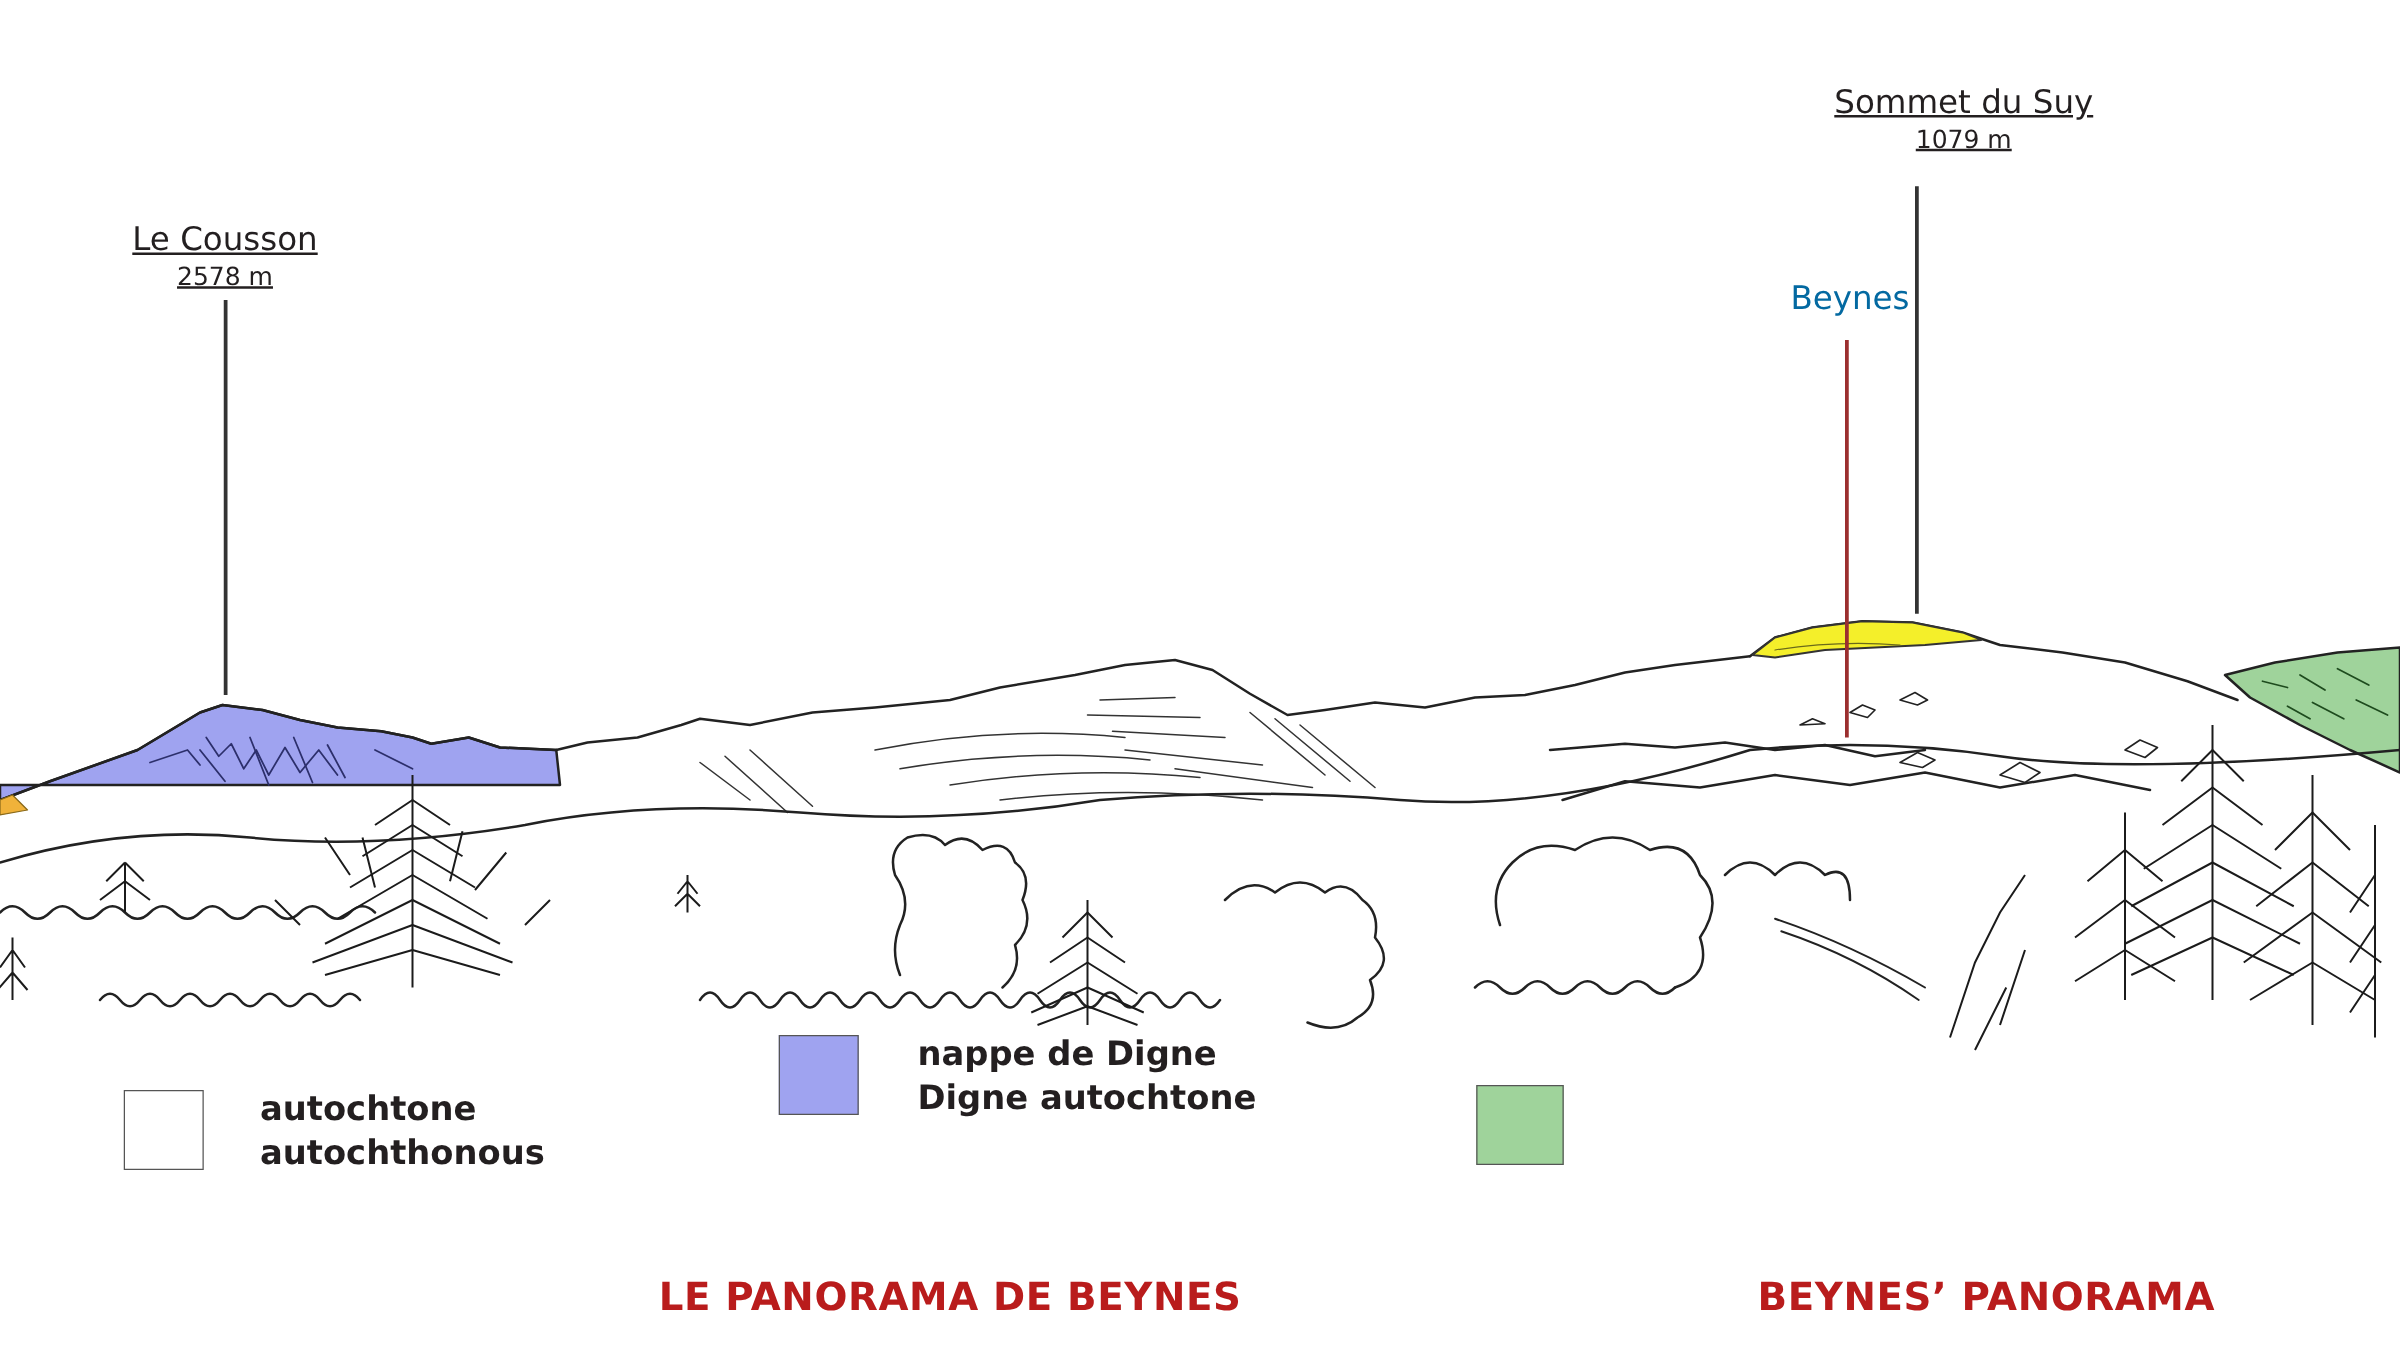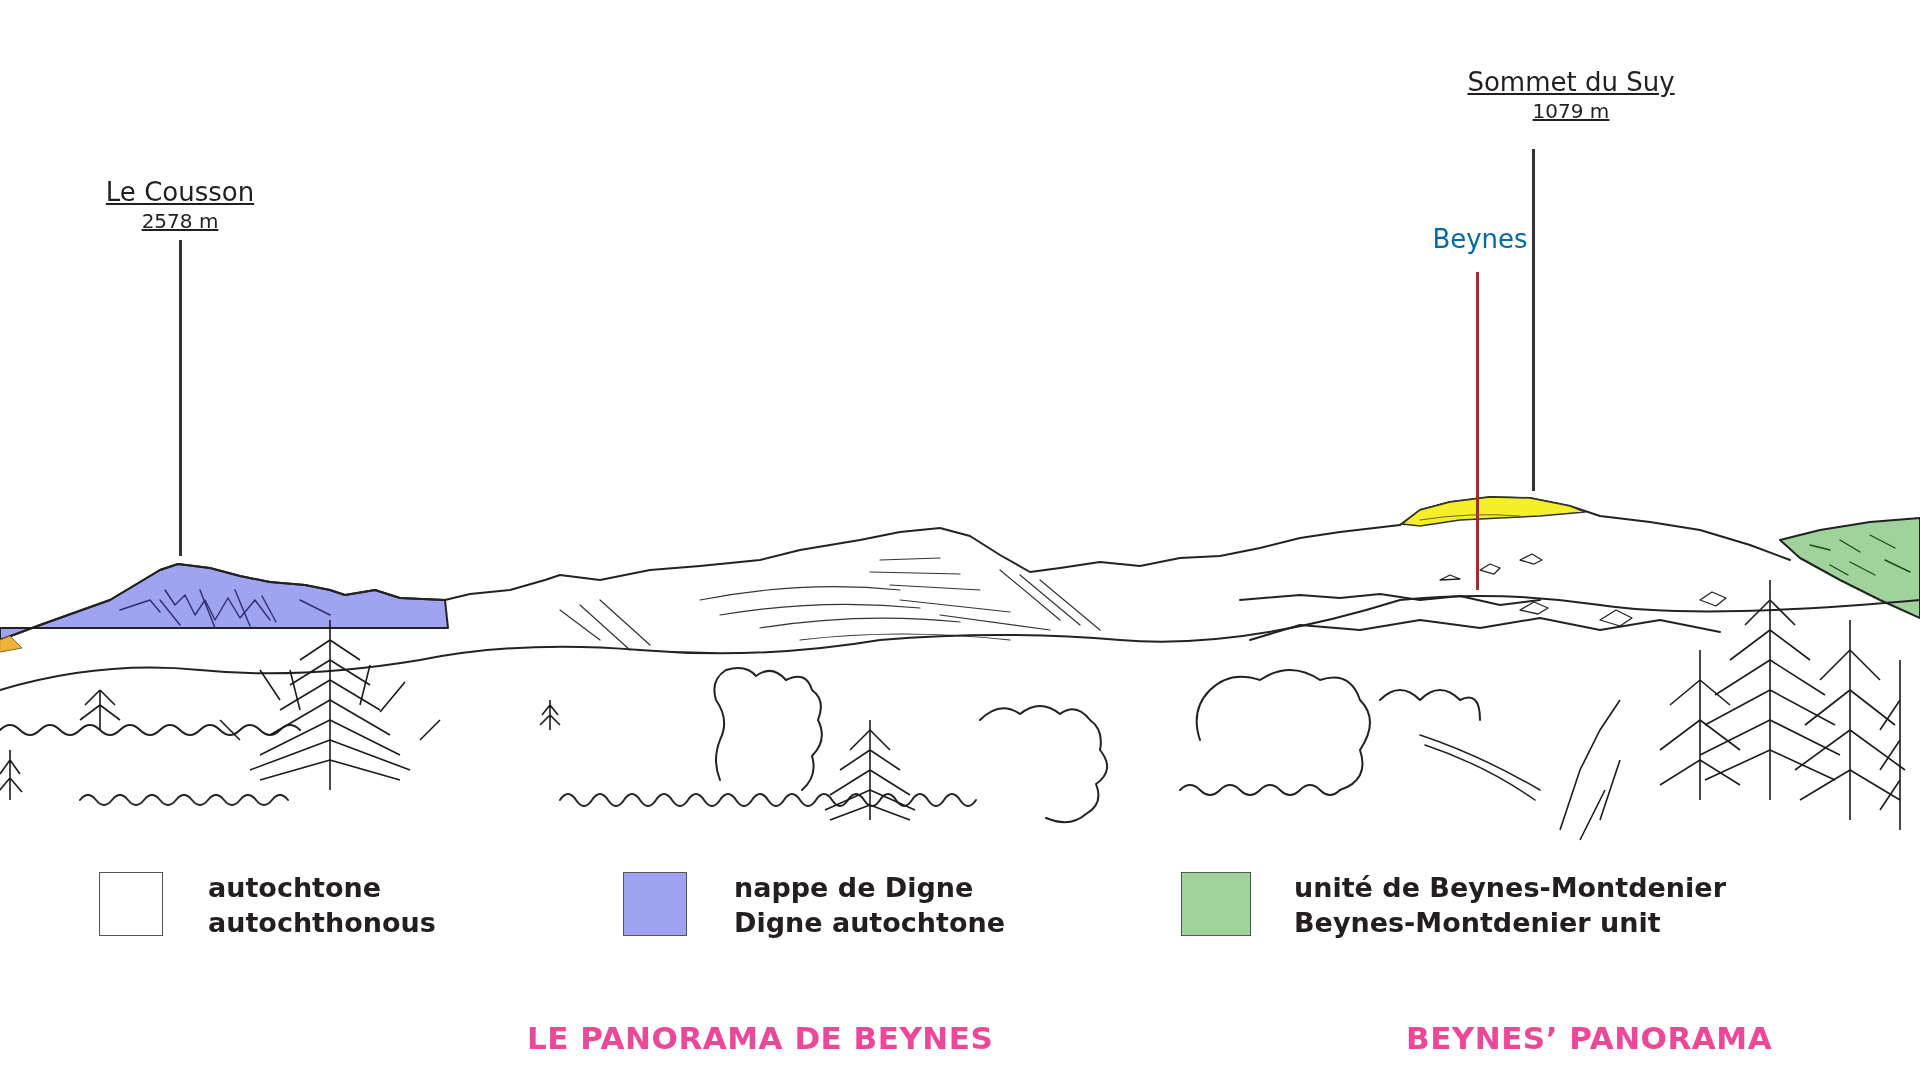--- a/index.html
+++ b/index.html
@@ -10,21 +10,21 @@
   .peak-alt { font-size: 20px; line-height: 26px; display: block; }
   .leader { position: absolute; width: 3px; background: #333; }
   .leader.red { background: #9b2f2f; }
   .town-label { position: absolute; font-size: 26px; color: #0369a1; transform: translateX(-50%); }
   svg.landscape { position: absolute; left: 0; top: 0; }
   .legend-item { position: absolute; display: flex; align-items: center; font-weight: bold; }
   .swatch { width: 64px; height: 64px; border: 1.5px solid #555; box-sizing: border-box; }
   .legend-text { margin-left: 44px; font-size: 27px; line-height: 35px; margin-top: 2px; }
   .legend-text span { display: block; }
   .title { position: absolute; font-family: "DejaVu Sans", sans-serif; font-weight: bold;
-           font-size: 31px; letter-spacing: 0.5px; color: #ec4899; text-align: right; }
+           font-size: 31px; letter-spacing: 0.5px; color: #b91c1c; text-align: right; }
 </style>
 </head>
 <body>
 
 <svg class="landscape" width="1920" height="880" viewBox="0 0 1920 880">
   <g fill="none" stroke="#222" stroke-width="2" stroke-linejoin="round" stroke-linecap="round">
 
     <path d="M0,640 L40,625 L110,600 L160,570 L178,564 L210,568 L240,576 L270,582 L305,585 L330,590 L345,595 L375,590 L400,598 L445,600 L448,628 L0,628 Z" fill="#9fa3f0" stroke="#222"></path>
     <path d="M0,640 L40,625 L110,600 L160,570 L178,564 L210,568 L240,576 L270,582 L305,585 L330,590 L345,595 L375,590 L400,598 L445,600"></path>
     <g stroke="#2c2f6b" stroke-width="1.4">
@@ -113,29 +113,25 @@
 <div class="town-label" style="left:1480px; top:224px;">Beynes</div>
 <div class="leader red" style="left:1476px; top:272px; height:318px;"></div>
 
 <div class="legend-item" style="left:99px; top:868px;">
   <div class="swatch" style="background:#ffffff;"></div>
   <div class="legend-text" style="margin-left:45px;">
     <span>autochtone</span>
     <span>autochthonous</span>
   </div>
 </div>
-<div class="legend-item" style="left:623px; top:868px;">
+<div class="legend-item" style="left:623px; top:824px;">
   <div class="swatch" style="background:#9fa3f0;"></div>
   <div class="legend-text" style="margin-left:47px;">
     <span>nappe de Digne</span>
     <span>Digne autochtone</span>
   </div>
 </div>
 <div class="legend-item" style="left:1181px; top:868px;">
   <div class="swatch" style="background:#9fd39b; width:70px;"></div>
-  <div class="legend-text" style="margin-left:43px;">
-    <span>unité de Beynes-Montdenier</span>
-    <span>Beynes-Montdenier unit</span>
-  </div>
 </div>
 
 <div class="title" style="left:527px; top:1020px;">LE PANORAMA DE BEYNES</div>
 <div class="title" style="left:1406px; top:1020px;">BEYNES’ PANORAMA</div>
 
 </body></html>

